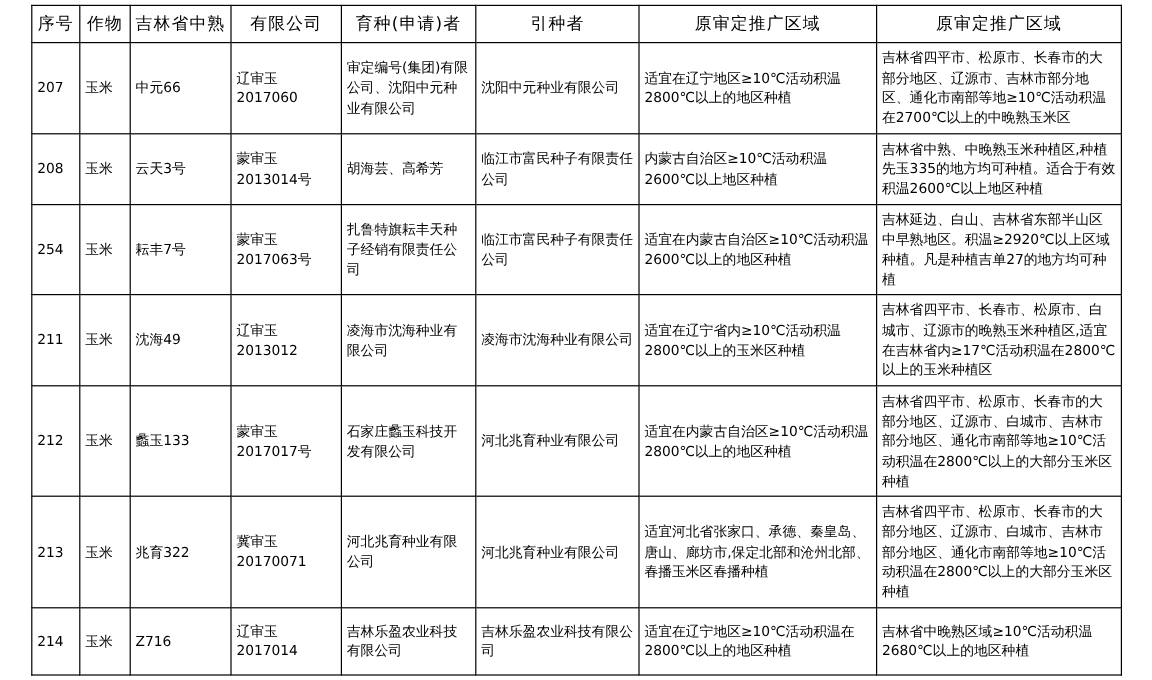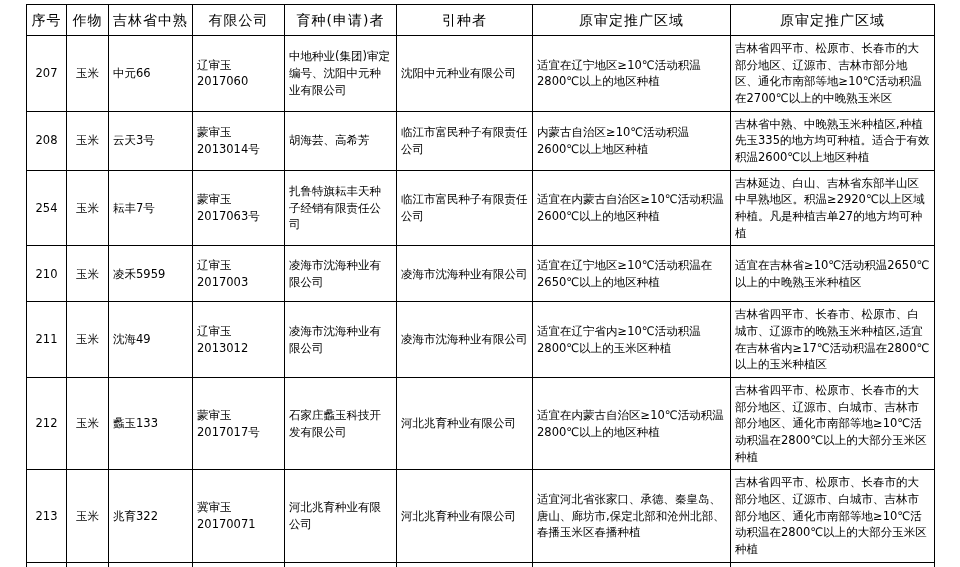--- a/index.html
+++ b/index.html
@@ -41,21 +41,21 @@
     font-weight: normal;
     font-size: 14px;
     padding: 5px 2px;
     letter-spacing: 1px;
     height: 22px;
   }
   tbody td {
     font-size: 11.5px;
   }
   td.c-seq, td.c-crop {
-    text-align: center;
+    text-align: left;
   }
   td.c-name, td.c-code, td.c-breeder, td.c-intro, td.c-origin, td.c-adapt {
     text-align: left;
   }
   col.w-seq     { width: 40px; }
   col.w-crop    { width: 42px; }
   col.w-name    { width: 84px; }
   col.w-code    { width: 92px; }
   col.w-breeder { width: 112px; }
   col.w-intro   { width: 136px; }
@@ -89,21 +89,21 @@
         <th>原审定推广区域</th>
         <th>原审定推广区域</th>
       </tr>
     </thead>
     <tbody>
       <tr>
         <td class="c-seq">207</td>
         <td class="c-crop">玉米</td>
         <td class="c-name">中元66</td>
         <td class="c-code">辽审玉2017060</td>
-        <td class="c-breeder">中地种业(集团)审定编号、沈阳中元种业有限公司</td>
+        <td class="c-breeder">审定编号(集团)有限公司、沈阳中元种业有限公司</td>
         <td class="c-intro">沈阳中元种业有限公司</td>
         <td class="c-origin">适宜在辽宁地区≥10℃活动积温2800℃以上的地区种植</td>
         <td class="c-adapt">吉林省四平市、松原市、长春市的大部分地区、辽源市、吉林市部分地区、通化市南部等地≥10℃活动积温在2700℃以上的中晚熟玉米区</td>
       </tr>
       <tr>
         <td class="c-seq">208</td>
         <td class="c-crop">玉米</td>
         <td class="c-name">云天3号</td>
         <td class="c-code">蒙审玉2013014号</td>
         <td class="c-breeder">胡海芸、高希芳</td>
@@ -113,30 +113,20 @@
       </tr>
       <tr>
         <td class="c-seq">254</td>
         <td class="c-crop">玉米</td>
         <td class="c-name">耘丰7号</td>
         <td class="c-code">蒙审玉2017063号</td>
         <td class="c-breeder">扎鲁特旗耘丰天种子经销有限责任公司</td>
         <td class="c-intro">临江市富民种子有限责任公司</td>
         <td class="c-origin">适宜在内蒙古自治区≥10℃活动积温2600℃以上的地区种植</td>
         <td class="c-adapt">吉林延边、白山、吉林省东部半山区中早熟地区。积温≥2920℃以上区域种植。凡是种植吉单27的地方均可种植</td>
-      </tr>
-      <tr>
-        <td class="c-seq">210</td>
-        <td class="c-crop">玉米</td>
-        <td class="c-name">凌禾5959</td>
-        <td class="c-code">辽审玉2017003</td>
-        <td class="c-breeder">凌海市沈海种业有限公司</td>
-        <td class="c-intro">凌海市沈海种业有限公司</td>
-        <td class="c-origin">适宜在辽宁地区≥10℃活动积温在2650℃以上的地区种植</td>
-        <td class="c-adapt">适宜在吉林省≥10℃活动积温2650℃以上的中晚熟玉米种植区</td>
       </tr>
       <tr>
         <td class="c-seq">211</td>
         <td class="c-crop">玉米</td>
         <td class="c-name">沈海49</td>
         <td class="c-code">辽审玉2013012</td>
         <td class="c-breeder">凌海市沈海种业有限公司</td>
         <td class="c-intro">凌海市沈海种业有限公司</td>
         <td class="c-origin">适宜在辽宁省内≥10℃活动积温2800℃以上的玉米区种植</td>
         <td class="c-adapt">吉林省四平市、长春市、松原市、白城市、辽源市的晚熟玉米种植区,适宜在吉林省内≥17℃活动积温在2800℃以上的玉米种植区</td>

